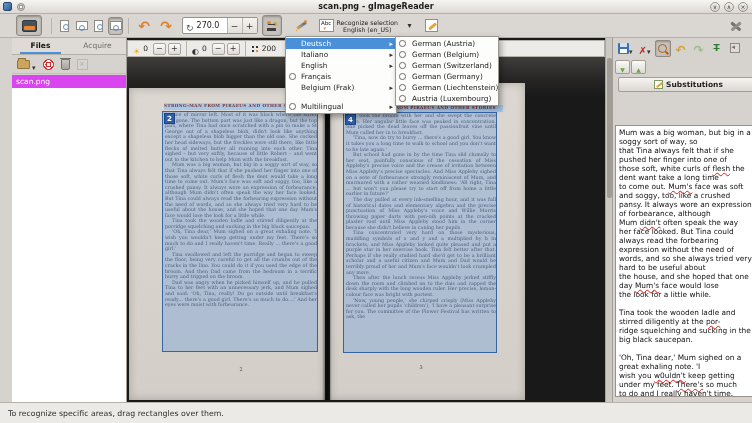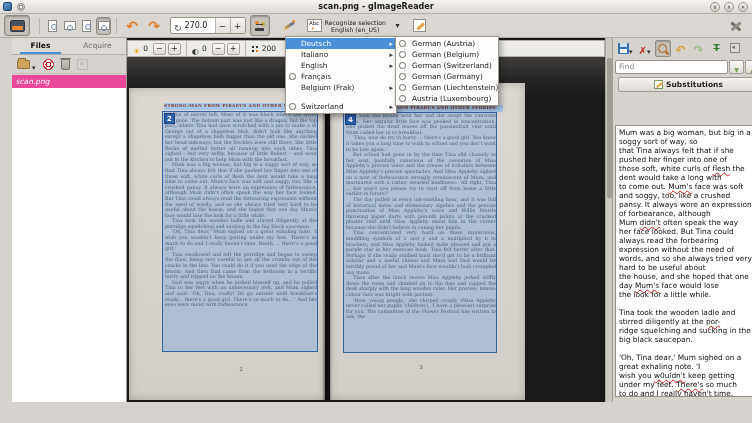--- a/index.html
+++ b/index.html
@@ -19,21 +19,21 @@
     background:radial-gradient(circle at 50% 50%, #fff 0 1.5px, #9a968f 1.5px 2.5px, #dcd8d3 2.5px);
     border:1px solid #8d8984; }
   .winctl { position:absolute; right:4px; top:2px; display:flex; gap:4px; }
   .winbtn { width:10px; height:10px; border-radius:50%; border:1px solid #9a968f;
     background:linear-gradient(#f2f0ec,#d4d0ca); font-size:6px; line-height:8px;
     text-align:center; color:#444; }
 
   
   .toolbar { position:absolute; left:0; top:14px; width:752px; height:24px;
     background:#dad6d1; border-bottom:1px solid #b3afa9;
-    display:flex; align-items:center; padding-left:4px; }
+    display:flex; align-items:center; padding-left:16px; }
   .tbtn { height:21px; border:1px solid transparent; border-radius:3px;
     display:flex; align-items:center; justify-content:center; flex:none; }
   .tbtn.pressed { background:#c6c2bb; border-color:#8f8a83;
     box-shadow:inset 0 1px 2px rgba(0,0,0,.25); }
   .tbtn.small { height:18px; }
 
   .icon-paste { width:15px; height:12px; background:#45525e; border-radius:2px;
     position:relative; border:1px solid #2e3942; }
   .icon-paste::after { content:""; position:absolute; left:1px; right:1px; bottom:1px;
     height:4px; background:#e8862e; border-radius:1px; }
@@ -104,21 +104,21 @@
   .mini-caret::before { content:"▾"; font-size:7px; color:#333; }
   .icon-target { width:11px; height:11px; border-radius:50%;
     background:radial-gradient(circle, #fff 0 1.5px, #d62828 1.5px 3px, #fff 3px 4.2px, #d62828 4.2px 5.5px, transparent 5.5px); }
   .icon-trash { width:9px; height:11px; border:1px solid #76726c; border-radius:0 0 2px 2px;
     background:linear-gradient(#c9c5bf,#a9a49e); position:relative; }
   .icon-trash::before { content:""; position:absolute; left:-2px; top:-2px; width:11px; height:1.5px; background:#76726c; }
   .icon-clearfile { width:11px; height:11px; border:1px solid #a9a49e; background:#d9d5d0;
     font-size:7px; color:#8d8984; text-align:center; line-height:9px; opacity:.55; }
   .file-list { position:absolute; left:0; top:37px; right:0; bottom:0; background:#fff; }
   .file-row { height:13px; font-size:7.5px; line-height:13px; padding-left:4px; color:#222; }
-  .file-row.sel { background:#ec4899; color:#fff;font-style:italic; }
+  .file-row.sel { background:#d946ef; color:#fff; }
 
   
   .canvas { width:485px; height:100%; position:relative; background:#191919; overflow:hidden; }
   .scan-haze { position:absolute; left:0; top:19px; right:7px; height:40px;
     background:linear-gradient(#4a4744 0%, #2a2927 55%, #191919 100%); opacity:.8; }
   .imgbar { position:absolute; left:0; top:2px; right:7px; height:17px; background:#edebe7;
     border:1px solid #b3afa9; display:flex; align-items:center; padding-left:5px; z-index:5; }
   .imgbar .lbl { font-size:7.5px; color:#222; margin:0 3px; }
   .ib-btn { width:13px; height:12px; border:1px solid #a9a49e; border-radius:2px;
     background:linear-gradient(#fbfaf8,#dedad5); font-size:8px; line-height:10px;
@@ -405,39 +405,38 @@
           </span>
         <span class="op-btn">
             <span class="icon-striptxt">T</span>
           </span>
         <span class="op-btn">
             <span class="icon-dock"></span>
           </span>
       </div>
 
       <div class="frow">
-        <input placeholder="Find" style="">
         <span class="sq-btn">
             <span class="arr-down"></span>
           </span>
         <span class="sq-btn">
             <span class="arr-up"></span>
           </span>
       </div>
       <div class="subst-row">
         <span class="subst-btn">
           <span class="icon-pencil-page"></span>
           <span class="subst-label">Substitutions</span>
         </span>
       </div>
 
       <div class="ocr-wrap">
         <div class="ocr-text"><div class="opar"><span>Mum was a big woman, but big in a soggy sort of way, so
 that Tina always felt that if she pushed her finger into one of
-those soft, white curls of </span><span class="err">flesh</span><span> the dent would take a long with
+those soft, white curls of </span><span class="err">flesh</span><span> the dent want take a long time
 to come out. </span><span class="err">Mum's</span><span> face was soft and soggy, too, like a crushed
 pansy. It always wore an expression of forbearance, although
 Mum </span><span class="err">didn't</span><span> often speak the way her face looked. But Tina could
 always read the forbearing expression without the need of
 words, and so she always tried very hard to be useful about
 the house, and she hoped that one day </span><span class="err">Mum's</span><span> face would lose
 the look for a little while.</span></div><div class="opar"><span>Tina took the wooden ladle and stirred diligently at the </span><span class="err">por-</span><span>
 ridge squelching and sucking in the big black saucepan.</span></div><div class="opar"><span>'Oh, Tina dear,' Mum sighed on a great exhaling note. 'I
 wish you </span><span class="err">w0uldn't</span><span> keep getting under my feet. </span><span class="err">There's</span><span> so much
 to do and I really haven't time. Really . . .
@@ -449,24 +448,27 @@
     </div>
   </div>
 
   <div class="menu lang-menu">
       <div class="menu-item hl"><span>Deutsch</span><span class="sub-arrow"></span></div>
       <div class="menu-item"><span>Italiano</span><span class="sub-arrow"></span></div>
       <div class="menu-item"><span>English</span><span class="sub-arrow"></span></div>
       <div class="menu-item"><span class="radio"></span><span>Français</span></div>
       <div class="menu-item"><span>Belgium (Frak)</span><span class="sub-arrow"></span></div>
       <div class="menu-gap"></div>
-      <div class="menu-item"><span class="radio"></span><span>Switzerland</span><span class="sub-arrow"></span></div>
+      <div class="menu-item"><span class="radio"></span><span>Multilingual</span><span class="sub-arrow"></span></div>
     </div>
   <div class="menu lang-submenu">
       <div class="menu-item"><span class="radio"></span><span>German (Austria)</span></div>
       <div class="menu-item"><span class="radio"></span><span>German (Belgium)</span></div>
       <div class="menu-item"><span class="radio"></span><span>German (Switzerland)</span></div>
       <div class="menu-item"><span class="radio"></span><span>German (Germany)</span></div>
       <div class="menu-item"><span class="radio"></span><span>German (Liechtenstein)</span></div>
       <div class="menu-item"><span class="radio"></span><span>Austria (Luxembourg)</span></div>
     </div>
 
+  <div class="statusbar">
+    <span class="msg">To recognize specific areas, drag rectangles over them.</span>
+  </div>
 </div>
 
 </body></html>

